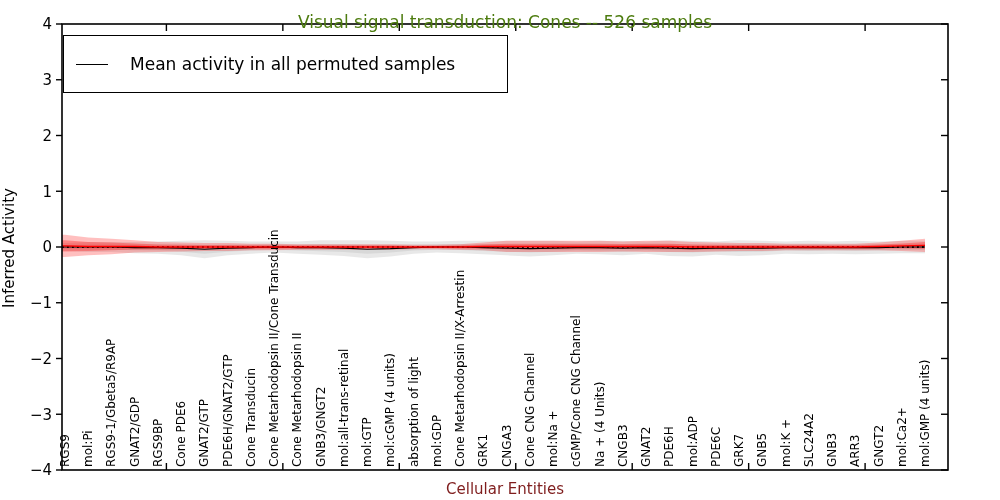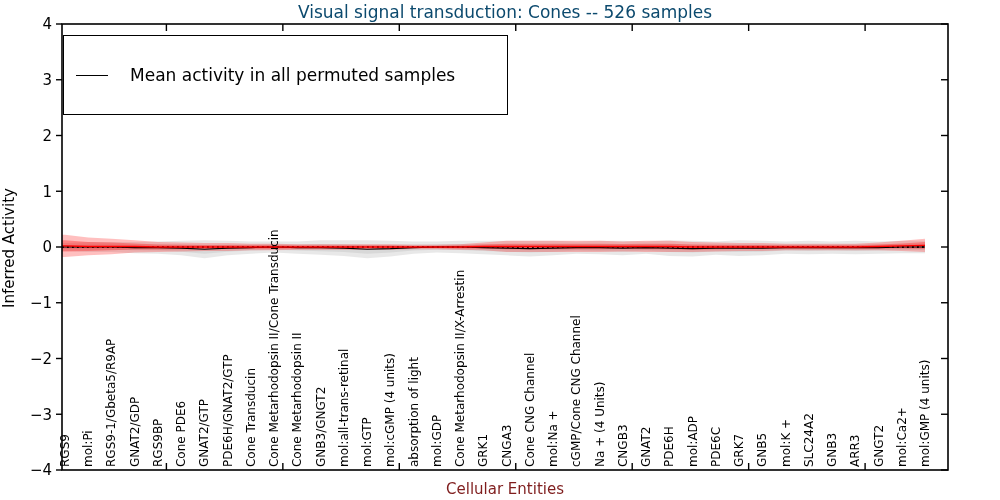--- a/index.html
+++ b/index.html
@@ -1,24 +1,24 @@
 <!DOCTYPE html>
 <html><head>
 <meta charset="utf-8">
 <style>
   html,body{margin:0;padding:0;background:#ffffff;}
   .figure{position:relative;width:1000px;height:500px;background:#ffffff;
           font-family:"DejaVu Sans","Liberation Sans",sans-serif;overflow:hidden;}
-  .title{position:absolute;top:2px;left:10px;width:990px;text-align:center;
-         font-size:17px;color:#0c4a6e;}
+  .title{position:absolute;top:12px;left:10px;width:990px;text-align:center;
+         font-size:17px;color:#4d7c0f;}
   .ylabel{position:absolute;left:-51px;top:239px;width:120px;text-align:center;
           font-size:15px;color:#000;transform:rotate(-90deg);}
   .xlabel{position:absolute;top:480px;left:10px;width:990px;text-align:center;
           font-size:15px;color:#7f1d1d;}
-  .legend{position:absolute;left:63px;top:35px;width:445px;height:80px;
+  .legend{position:absolute;left:63px;top:35px;width:445px;height:58px;
           border:1.5px solid #000;background:#fff;box-sizing:border-box;
           display:flex;flex-direction:column;justify-content:space-evenly;gap:41px;}
   .legend-row{display:flex;align-items:center;padding-left:12px;}
   .legend-sample{display:inline-block;width:32px;height:0;
                  border-top:1.6px solid #000;margin-right:22px;flex:none;}
   .legend-label{font-size:17px;color:#000;white-space:nowrap;}
   svg{position:absolute;left:0;top:0;}
 </style>
 </head>
 <body>

